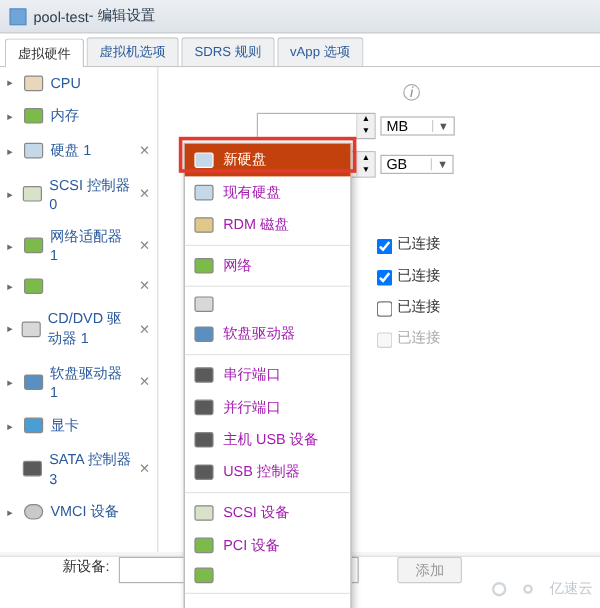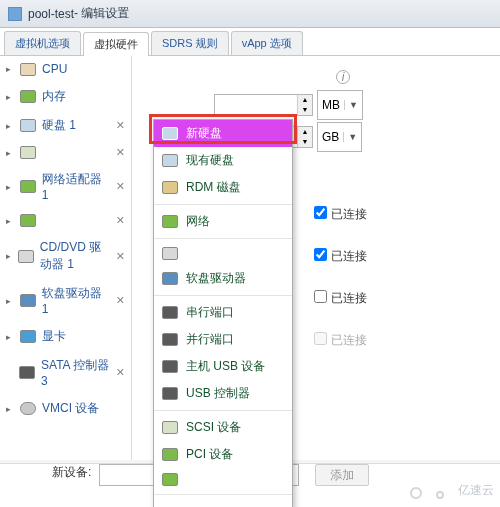--- a/index.html
+++ b/index.html
@@ -30,52 +30,52 @@
 .i-serial{background:#5a5a5a}
 .i-parallel{background:#5a5a5a}
 .i-usb{background:#5a5a5a}
 .main{flex:1;padding:8px;position:relative}
 .info-i{width:14px;height:14px;border:1px solid #aaa;border-radius:50%;text-align:center;line-height:12px;color:#888;position:absolute;left:204px;top:14px;font-style:italic}
 .field-row{margin:4px 0 10px 74px;display:flex;align-items:center;gap:4px;height:22px}
 .num-spin{display:flex;align-items:center;border:1px solid #b5b5b5;background:#fff;height:22px}
 .num-spin input{border:none;width:82px;height:20px;padding:0 4px;outline:none}
 .spin-btns{display:flex;flex-direction:column;border-left:1px solid #ccc}
 .spin-btns span{height:10px;width:14px;font-size:7px;text-align:center;line-height:10px;background:#f0f0f0;cursor:pointer}
-.unit{border:1px solid #b5b5b5;background:#fff;height:30px;padding:0 4px;display:flex;align-items:center;gap:4px}
+.unit{border:1px solid #b5b5b5;background:#fff;height:16px;padding:0 4px;display:flex;align-items:center;gap:20px}
 .unit .dd{border-left:1px solid #ccc;padding-left:4px;font-size:9px;color:#555}
-.chk-row{margin:20px 0 4px 174px;display:flex;align-items:flex-start;gap:4px;height:22px;color:#333}
+.chk-row{margin:4px 0 4px 174px;display:flex;align-items:flex-end;gap:4px;height:22px;color:#333}
 .chk-row.dis{color:#aaa}
 .chk-row input{width:13px;height:13px}
 .dropdown{position:absolute;left:153px;top:63px;width:140px;background:#fff;border:1px solid #adadad;box-shadow:2px 2px 6px rgba(0,0,0,0.25);z-index:10}
-.dd-item{display:flex;align-items:center;gap:8px;padding:5px 8px;color:#14532d;cursor:pointer}
-.dd-item.sel{background:#d946ef;color:#fff}
+.dd-item{display:flex;align-items:center;gap:8px;padding:5px 8px;color:#a21caf;cursor:pointer}
+.dd-item.sel{background:#c2410c;color:#fff}
 .dd-item.sel .ico{border-color:#fff}
 .dd-sep{height:1px;background:#e3e3e3;margin:3px 0}
 .red-box{position:absolute;left:149px;top:58px;width:148px;height:30px;border:3px solid #e23a2e;z-index:11;pointer-events:none}
 .footer{position:absolute;bottom:0;left:0;right:0;height:44px;background:#fff;border-top:1px solid #ddd;display:flex;align-items:flex-start;padding:0 12px;gap:8px}
 .footer .lbl{color:#333;margin-left:40px}
 .select{flex:0 0 200px;height:22px;border:1px solid #b5b5b5;background:#fff;display:flex;align-items:center;justify-content:center;position:relative;color:#666}
 .select::after{content:"▾";position:absolute;right:6px;color:#555;font-size:10px}
-.btn{height:22px;padding:0 14px;border:1px solid #ccc;background:#f3f3f3;border-radius:2px;color:#999;margin-left:8px}
-.wm{position:absolute;right:6px;bottom:8px;color:#bfc7cf;font-size:14px;display:flex;align-items:flex-end;gap:14px;z-index:20}
+.btn{height:22px;padding:0 14px;border:1px solid #ccc;background:#f3f3f3;border-radius:2px;color:#999;margin-left:24px}
+.wm{position:absolute;right:6px;bottom:8px;color:#bfc7cf;font-size:14px;display:flex;align-items:center;gap:14px;z-index:20}
 .wm .c1{width:12px;height:12px;border:2px solid #cfd6dc;border-radius:50%}
 .wm .c2{width:8px;height:8px;border:2px solid #cfd6dc;border-radius:50%}
 </style>
 </head>
 <body>
 
 <div class="title-bar">
   <span class="cube"></span>
   <span>pool-test</span>
   <span> - 编辑设置</span>
 </div>
 
 <div class="tabs">
+  <div class="tab active">虚拟硬件</div>
   <div class="tab">虚拟机选项</div>
-  <div class="tab active">虚拟硬件</div>
   <div class="tab">SDRS 规则</div>
   <div class="tab">vApp 选项</div>
 </div>
 
 <div class="body">
   <div class="sidebar" id="sidebar">
       <div class="hw-item">
         <span class="arr">▸</span>
         <span class="ico i-cpu"></span>
         <span>CPU</span>
@@ -87,20 +87,21 @@
       </div>
       <div class="hw-item">
         <span class="arr">▸</span>
         <span class="ico i-hdd"></span>
         <span>硬盘 1</span>
         <span class="x">✕</span>
       </div>
       <div class="hw-item">
         <span class="arr">▸</span>
         <span class="ico i-scsi"></span>
+        <span>SCSI 控制器 0</span>
         <span class="x">✕</span>
       </div>
       <div class="hw-item">
         <span class="arr">▸</span>
         <span class="ico i-net"></span>
         <span>网络适配器 1</span>
         <span class="x">✕</span>
       </div>
       <div class="hw-item">
         <span class="arr">▸</span>

